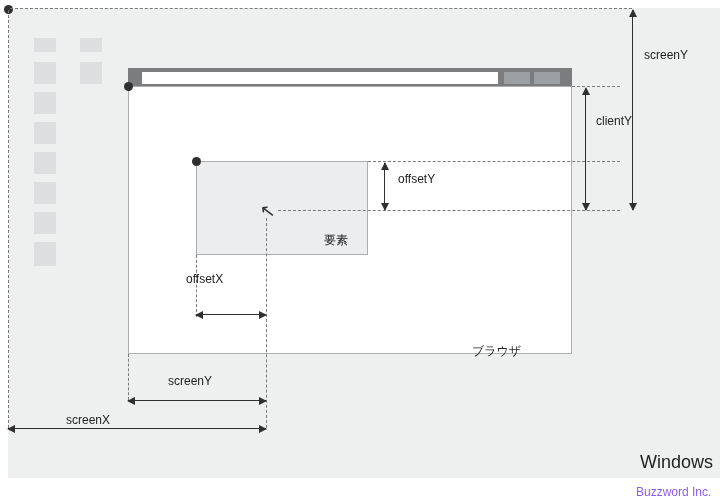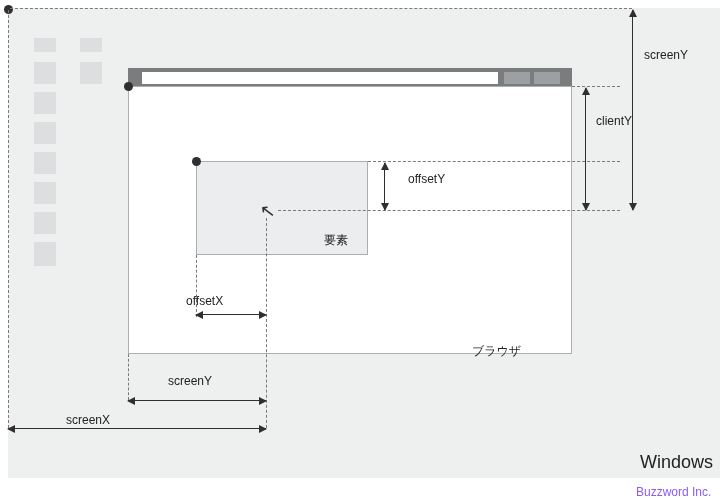--- a/index.html
+++ b/index.html
@@ -152,29 +152,29 @@
 
   <div class="dashed-h" style="left:278px; top:210px; width:342px;"></div>
 
   <div class="arrow-h" style="left:8px; top:428px; width:258px;"></div>
   <div class="label" style="left:66px; top:413px;">screenX</div>
 
   <div class="arrow-h" style="left:128px; top:400px; width:138px;"></div>
   <div class="label" style="left:168px; top:374px;">screenY</div>
 
   <div class="arrow-h" style="left:196px; top:314px; width:70px;"></div>
-  <div class="label" style="left:186px; top:294px;">offsetX</div>
+  <div class="label" style="left:186px; top:272px;">offsetX</div>
 
   <div class="arrow-v" style="left:632px; top:10px; height:200px;"></div>
   <div class="label" style="left:644px; top:48px;">screenY</div>
 
   <div class="arrow-v" style="left:585px; top:88px; height:122px;"></div>
   <div class="label" style="left:596px; top:114px;">clientY</div>
 
   <div class="arrow-v" style="left:384px; top:163px; height:47px;"></div>
-  <div class="label" style="left:408px; top:172px;">offsetY</div>
+  <div class="label" style="left:398px; top:172px;">offsetY</div>
 
   <div class="label" style="left:324px; top:232px;">要素</div>
   <div class="label" style="left:472px; top:332px;margin-top:11px;">ブラウザ</div>
   <div class="label" style="left:640px; top:452px; font-size:18px;">Windows</div>
   <div class="label" style="left:636px; top:485px; font-size:12px; color:#8b5cf6;">Buzzword Inc.</div>
 
 </div>
 
 </body></html>

